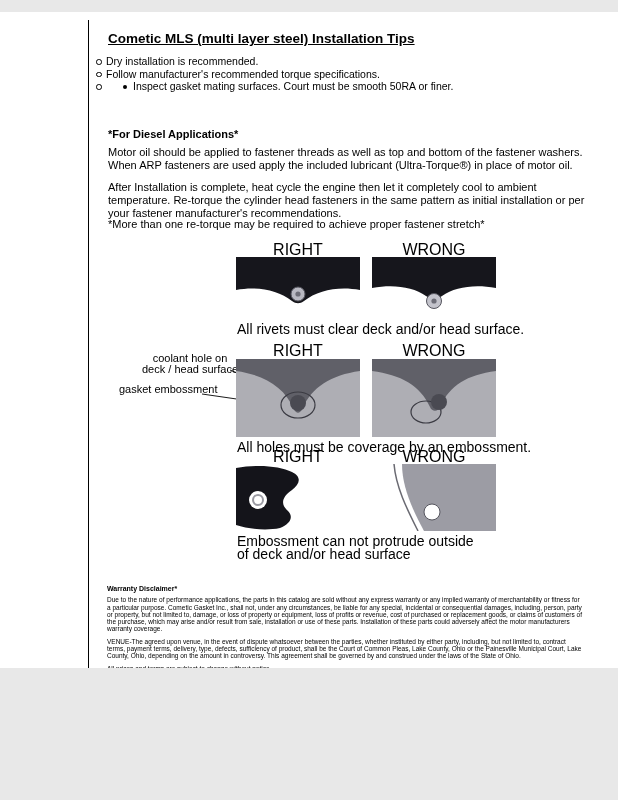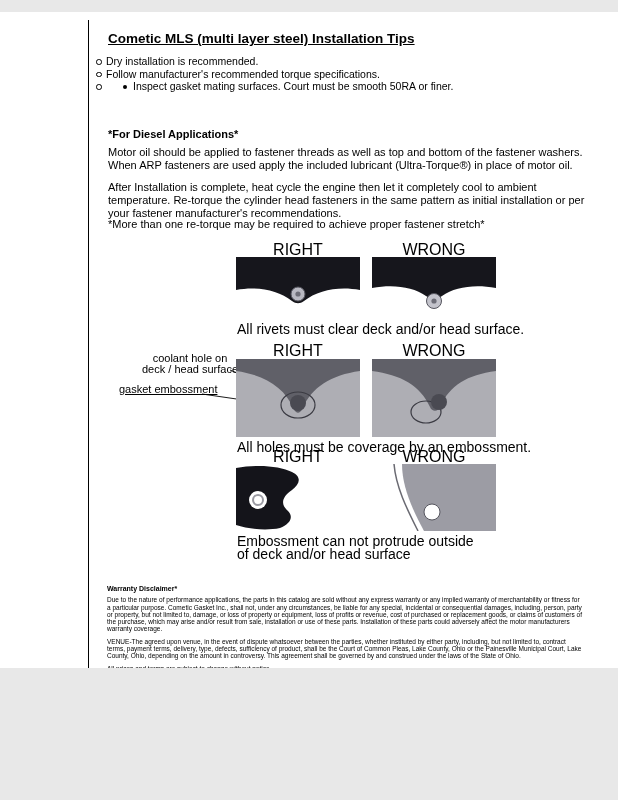--- a/index.html
+++ b/index.html
@@ -44,21 +44,21 @@
   .pan2 { top:347px; height:78px; }
   .pan3 { top:452px; height:67px; }
 
   .caption { position:absolute; left:237px; font-size:14px; line-height:12.5px; }
   .c1 { top:311px; }
   .c2 { top:429px; }
   .c3 { top:523px; width:242px; }
 
   .ann { position:absolute; font-size:11px; line-height:11px;text-align:center; }
   .ann-coolant { left:142px; top:341px; }
-  .ann-emboss  { left:119px; top:372px;text-decoration:underline; }
+  .ann-emboss  { left:119px; top:372px; }
   .arrows { position:absolute; left:202px; top:352px; width:100px; height:48px; }
 
   .warranty { position:absolute; left:107px; top:573px; width:477px; font-size:6.5px; line-height:7.3px; }
   .w-head { font-weight:bold; font-size:7px; margin:0 0 4px 0; }
   .wp { margin:0 0 5px 0; }
   .wp.tight { margin-bottom:0; }
 
   .footer { position:absolute; left:389px; top:761px; font-size:11px; }
 </style>
 </head>

